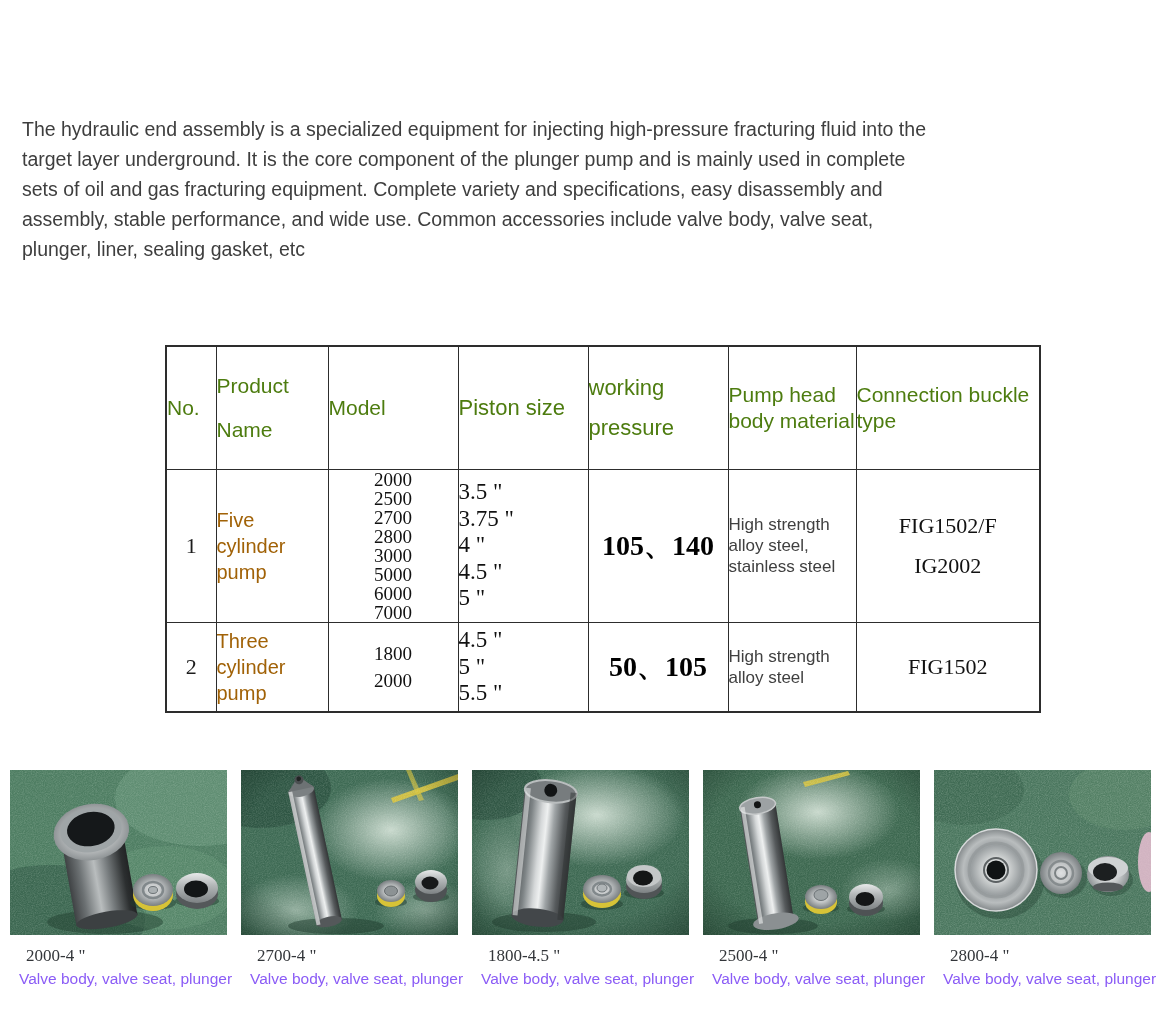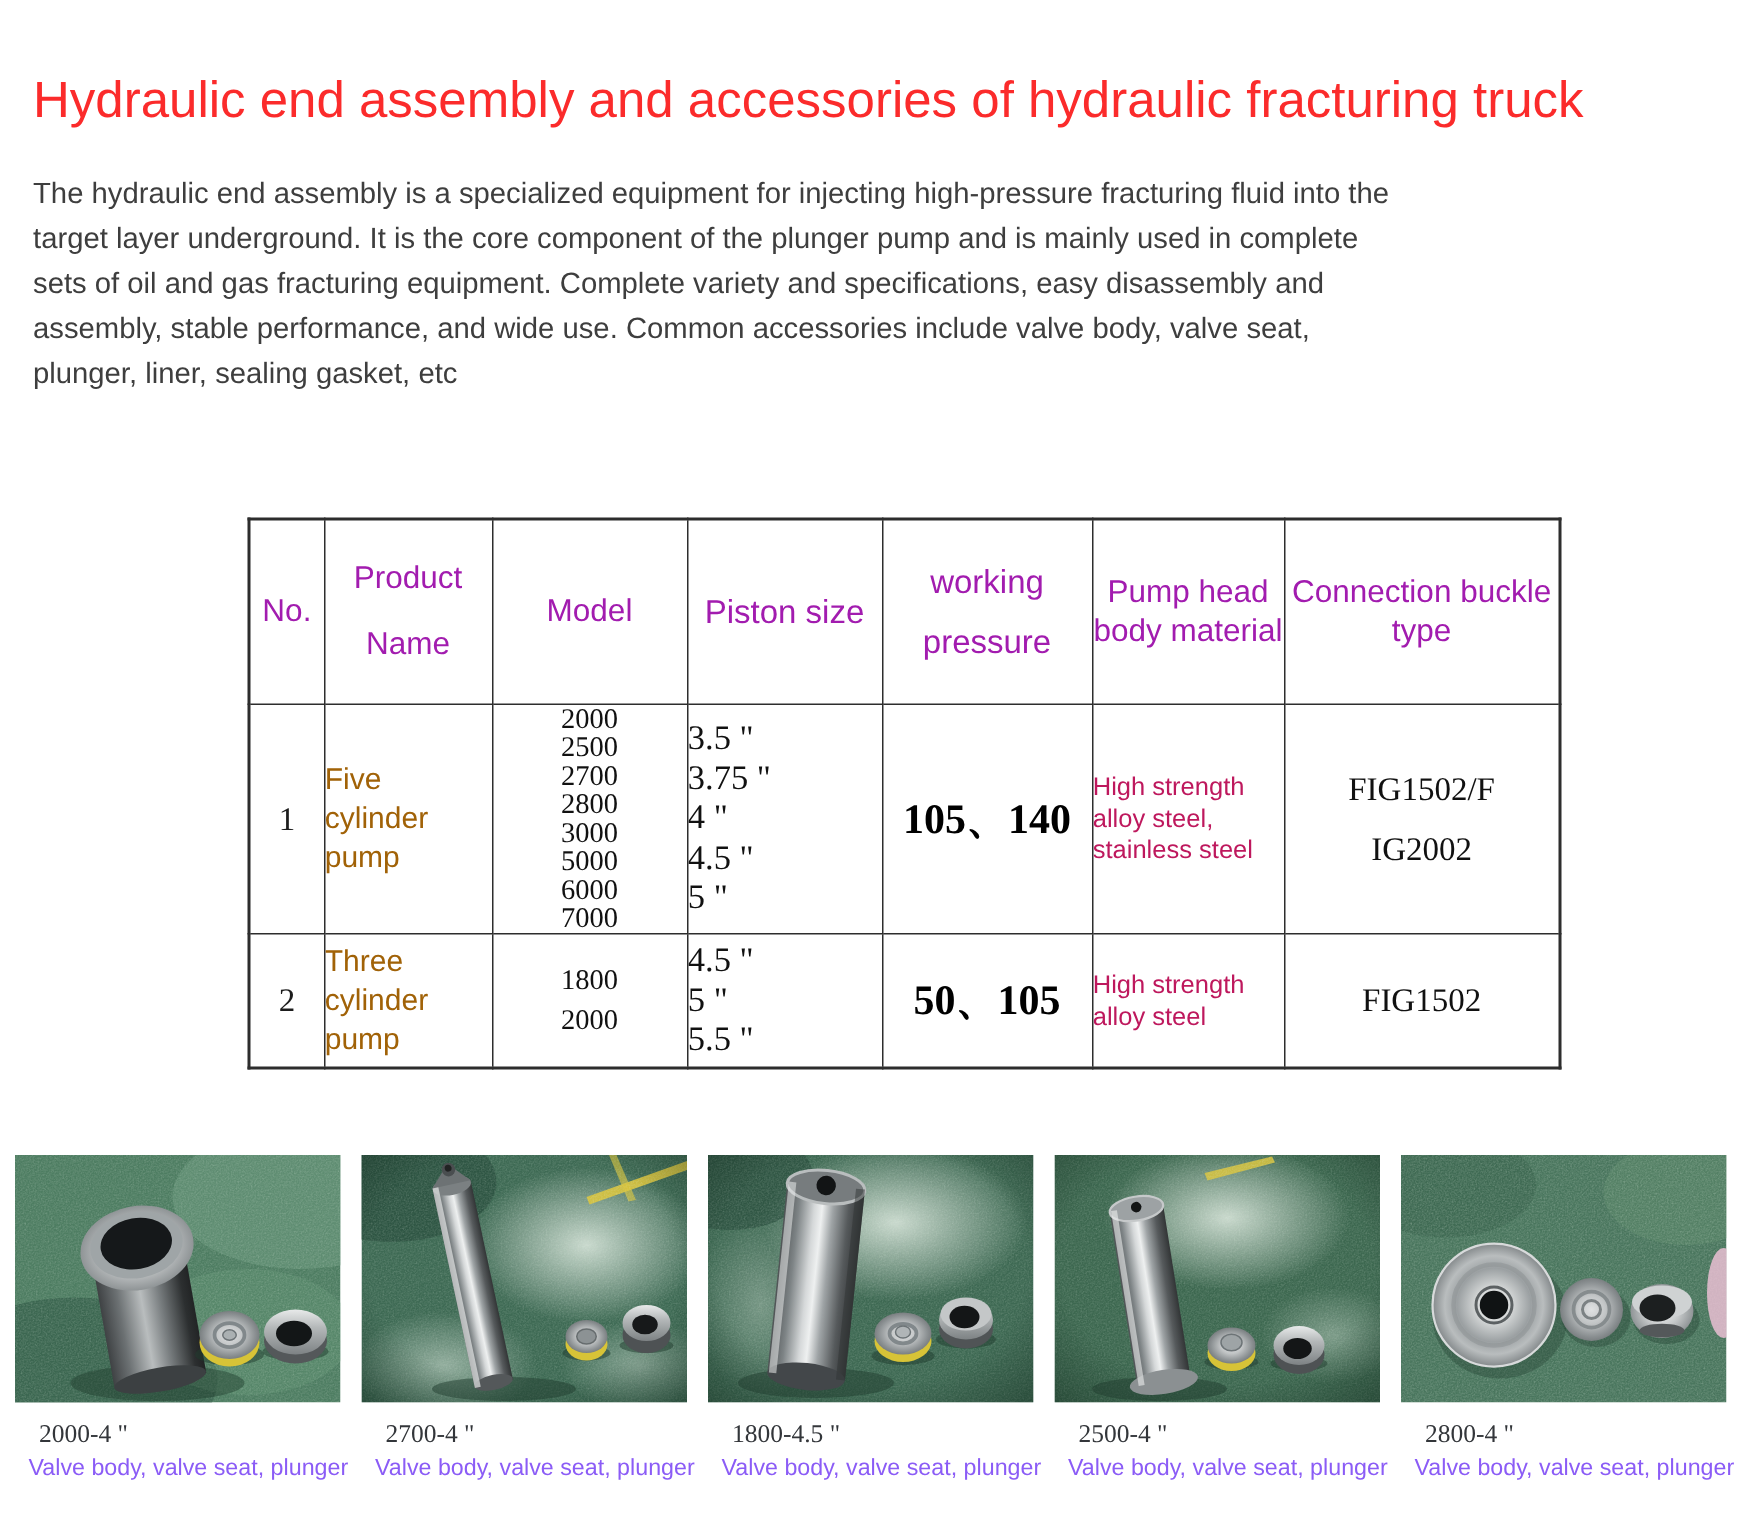--- a/index.html
+++ b/index.html
@@ -14,54 +14,53 @@
   .section-heading{position:absolute;left:22px;top:283px;margin:0;font-size:29px;
          font-weight:400;line-height:36px;color:var(--red);white-space:nowrap;}
 
   table.params{position:absolute;left:165px;top:345px;width:874px;border-collapse:collapse;
          table-layout:fixed;border:2px solid var(--tbl);}
   table.params th,table.params td{border:1px solid var(--tbl);vertical-align:middle;
          padding:0;overflow:hidden;}
   table.params thead tr{height:123px;}
   table.params tbody tr.r1{height:152px;}
   table.params tbody tr.r2{height:90px;}
-  th{font-weight:400;font-size:21px;color:#a21caf;text-align:center;margin-left:44px;}
+  th{font-weight:400;font-size:21px;color:#4d7c0f;text-align:left;margin-left:44px;}
   .th-no{padding-left:2px;}
   .th-product{padding-left:13px;line-height:44px;}
   .th-model{padding-left:36px;}
   .th-piston{padding-left:42px;line-height:42px;font-size:22px;}
   .th-pressure{padding-left:13px;line-height:40px;font-size:22px;}
   .th-material{padding-left:10px;line-height:26px;font-size:21px;}
   .th-buckle{padding-left:17px;line-height:26px;font-size:21px;}
 
   .serif{font-family:"Liberation Serif",serif;}
   .pre{white-space:pre-line;}
   .center{text-align:center;}
   td.no-cell{font-size:22px;color:#1c1c1c;}
   td.product-cell{font-size:20px;line-height:26px;color:#a16207;padding-left:13px;}
   td.models-cell{font-size:19px;line-height:19px;color:#111;}
   td.models-cell.loose{line-height:27px;}
   td.pistons-cell{font-size:23px;line-height:26.5px;color:#111;text-align:left;padding-left:46px;}
   td.pressure-cell{font-size:28px;color:#000000;font-weight:bold;}
-  td.material-cell{font-size:17px;line-height:21px;color:#be185d;padding-left:10px;}
+  td.material-cell{font-size:17px;line-height:21px;color:#404040;padding-left:10px;}
   td.buckle-cell{font-size:22px;line-height:40px;color:#111;}
 
   .gallery{position:absolute;left:10px;top:770px;display:flex;gap:14px;}
   .photo-card{margin:0;width:217px;}
   .photo-card svg{display:block;width:217px;height:165px;}
   .cap-model{font-family:"Liberation Serif",serif;font-size:17px;color:#33363a;
              margin:11px 0 0 16px;white-space:nowrap;}
   .cap-desc{font-size:15.5px;color:#8b5cf6;margin:4px 0 0 9px;white-space:nowrap;}
 </style>
 </head>
 <body>
 
 <div class="page">
 
-  <h1 class="title">Hydraulic end assembly and accessories of hydraulic fracturing truck</h1>
   <p class="intro">The hydraulic end assembly is a specialized equipment for injecting high-pressure fracturing fluid into the
 target layer underground. It is the core component of the plunger pump and is mainly used in complete
 sets of oil and gas fracturing equipment. Complete variety and specifications, easy disassembly and
 assembly, stable performance, and wide use. Common accessories include valve body, valve seat,
 plunger, liner, sealing gasket, etc</p>
 
   <table class="params">
     <colgroup>
       <col style="width:50px">
         <col style="width:112px">

